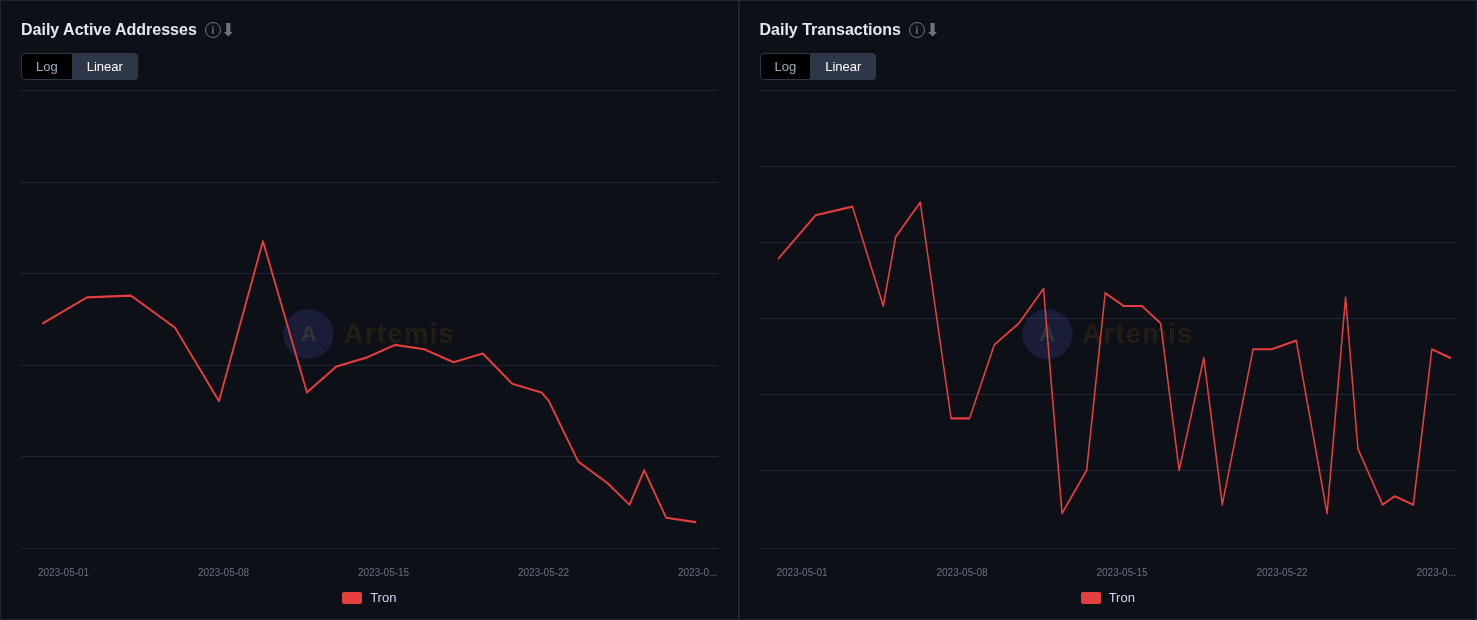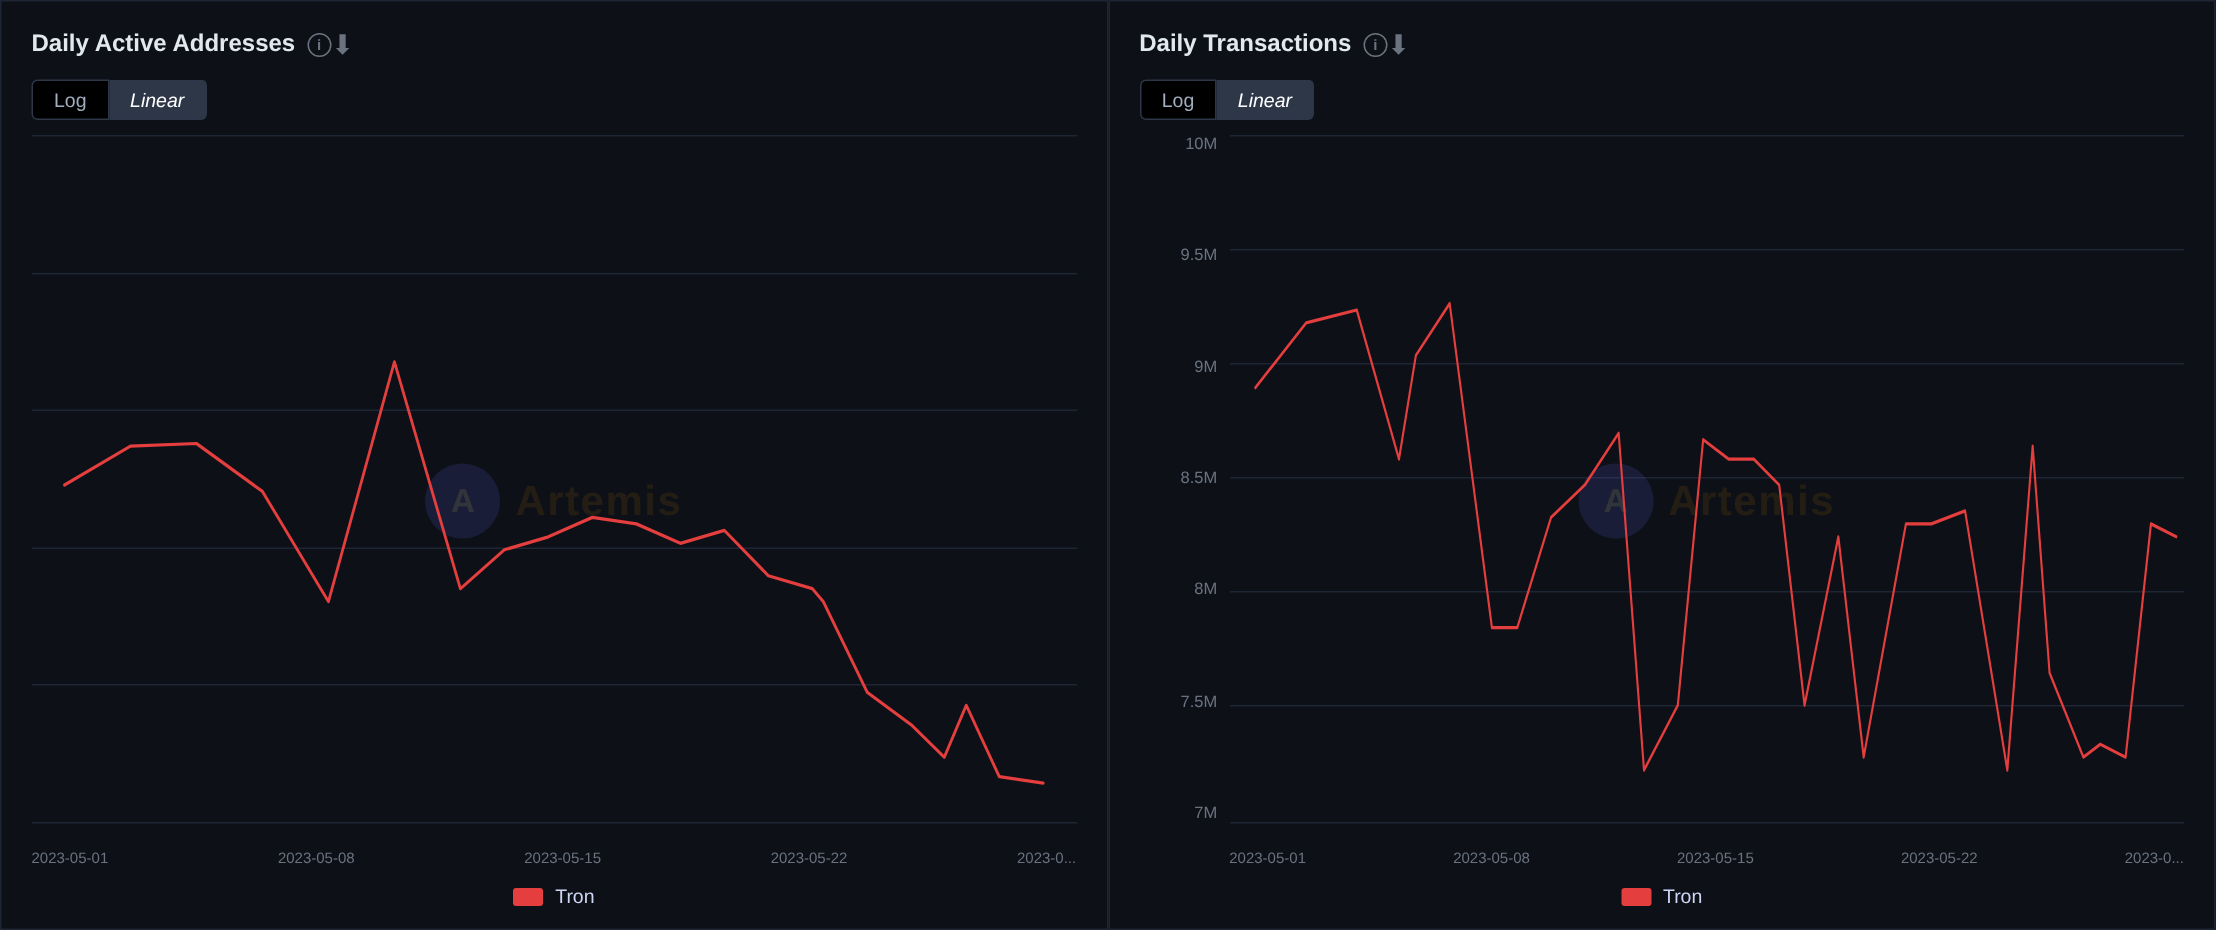--- a/index.html
+++ b/index.html
@@ -72,21 +72,20 @@
       font-size: 13px;
       cursor: pointer;
       transition: background 0.15s;
     }
     .toggle-btn:first-child {
       border-radius: 4px 0 0 4px;
     }
     .toggle-btn:last-child {
       border-radius: 0 4px 4px 0;
       border-left: none;
-      font-style: italic;
     }
     .toggle-btn.active {
       background: #2d3748;
       color: #fff;
     }
     .chart-area {
       flex: 1;
       position: relative;
       display: flex;
     }
@@ -114,21 +113,21 @@
     }
     .grid-line {
       position: absolute;
       left: 0; right: 0;
       height: 1px;
       background: #1e2535;
     }
     .x-axis {
       position: absolute;
       bottom: 0;
-      left: 0; right: 0;
+      left: 17px; right: 0;
       height: 30px;
       display: flex;
       justify-content: space-between;
       align-items: flex-end;
     }
     .x-label {
       font-size: 10px;
       color: #6b7280;
     }
     .watermark {
@@ -250,29 +249,20 @@
       </div>
       <span class="download-icon">⬇</span>
     </div>
 
     <div class="toggle-group">
       <button class="toggle-btn">Log</button>
       <button class="toggle-btn active">Linear</button>
     </div>
 
     <div class="chart-area">
-      <div class="y-axis">
-        <span class="y-label">10M</span>
-        <span class="y-label">9.5M</span>
-        <span class="y-label">9M</span>
-        <span class="y-label">8.5M</span>
-        <span class="y-label">8M</span>
-        <span class="y-label">7.5M</span>
-        <span class="y-label">7M</span>
-      </div>
       <div class="chart-inner">
 
         <div class="grid-lines">
           <div class="grid-line" style="top: 0%"></div>
           <div class="grid-line" style="top: 16.6%"></div>
           <div class="grid-line" style="top: 33.2%"></div>
           <div class="grid-line" style="top: 49.8%"></div>
           <div class="grid-line" style="top: 66.4%"></div>
           <div class="grid-line" style="top: 83%"></div>
           <div class="grid-line" style="top: 100%"></div>

